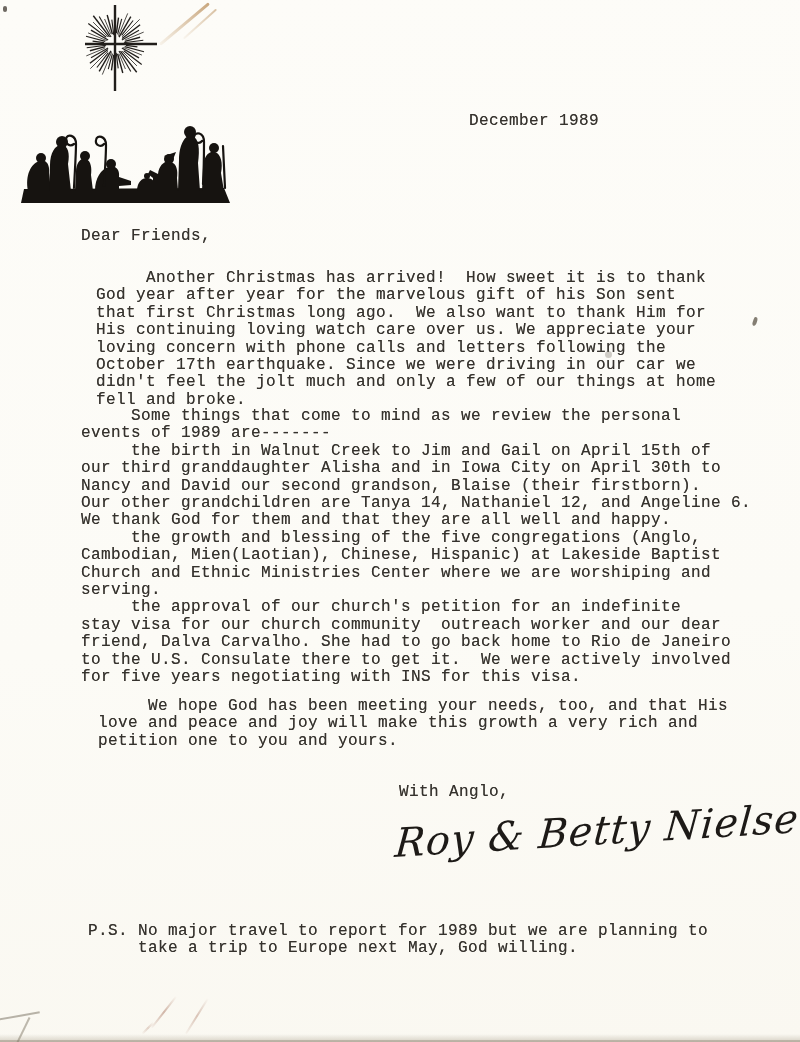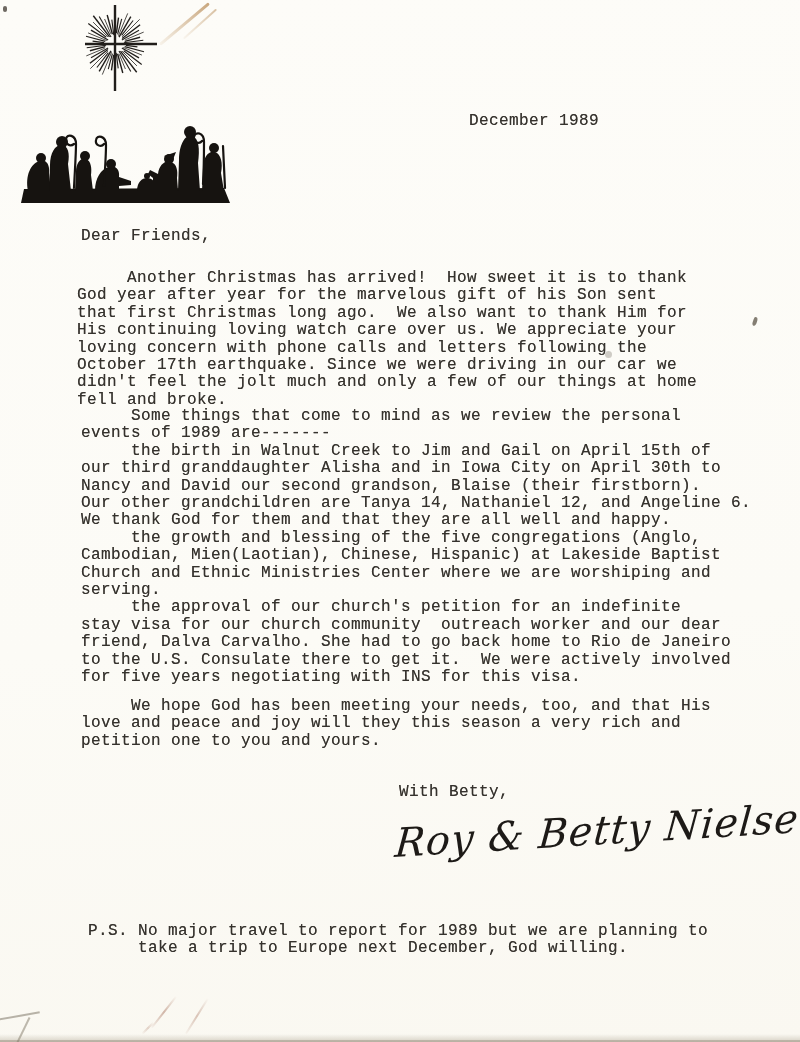--- a/index.html
+++ b/index.html
@@ -18,23 +18,23 @@
     font-size:16px;
     letter-spacing:0.4px;
     line-height:17.4px;
     white-space:pre;
     color:#35322d;
     text-shadow:0 0 0.5px rgba(52,48,43,0.65);
   }
   .line{white-space:pre;}
   .date{left:469px;top:113px;}
   .greeting{left:81px;top:228px;}
-  .p1{left:77px;top:270px;}
+  .p1{left:96px;top:270px;}
   .p2{left:81px;top:408px;}
-  .p3{left:81px;top:698px;}
+  .p3{left:98px;top:698px;}
   .closing{left:399px;top:784px;}
   .ps{left:88px;top:900px;margin-top:23px;}
   .signature{
     position:absolute;left:394px;top:820px;width:380px;height:72px;
     font-family:"DejaVu Serif","Liberation Serif",serif;
     font-style:italic;font-size:40px;color:#1d1a17;
     transform:rotate(-3.5deg) skewX(-8deg);
     transform-origin:left center;
     letter-spacing:1px;
     white-space:nowrap;
@@ -142,27 +142,27 @@
       <path d="M185,66 C186,50 186,36 186,24 C186,14 177,13 176,19 C175,24 181,27 184,23"></path>
       <line x1="205" y1="28" x2="207" y2="70"></line>
     </g>
   </svg>
 
   <div class="typed date">December 1989</div>
   <div class="typed greeting">Dear Friends,</div>
 
   <div class="typed p1"><div class="line">     Another Christmas has arrived!  How sweet it is to thank</div><div class="line">God year after year for the marvelous gift of his Son sent</div><div class="line">that first Christmas long ago.  We also want to thank Him for</div><div class="line">His continuing loving watch care over us. We appreciate your</div><div class="line">loving concern with phone calls and letters following the</div><div class="line">October 17th earthquake. Since we were driving in our car we</div><div class="line">didn't feel the jolt much and only a few of our things at home</div><div class="line">fell and broke.</div></div>
   <div class="typed p2"><div class="line">     Some things that come to mind as we review the personal</div><div class="line">events of 1989 are-------</div><div class="line">     the birth in Walnut Creek to Jim and Gail on April 15th of</div><div class="line">our third granddaughter Alisha and in Iowa City on April 30th to</div><div class="line">Nancy and David our second grandson, Blaise (their firstborn).</div><div class="line">Our other grandchildren are Tanya 14, Nathaniel 12, and Angeline 6.</div><div class="line">We thank God for them and that they are all well and happy.</div><div class="line">     the growth and blessing of the five congregations (Anglo,</div><div class="line">Cambodian, Mien(Laotian), Chinese, Hispanic) at Lakeside Baptist</div><div class="line">Church and Ethnic Ministries Center where we are worshiping and</div><div class="line">serving.</div><div class="line">     the approval of our church's petition for an indefinite</div><div class="line">stay visa for our church community  outreach worker and our dear</div><div class="line">friend, Dalva Carvalho. She had to go back home to Rio de Janeiro</div><div class="line">to the U.S. Consulate there to get it.  We were actively involved</div><div class="line">for five years negotiating with INS for this visa.</div></div>
-  <div class="typed p3"><div class="line">     We hope God has been meeting your needs, too, and that His</div><div class="line">love and peace and joy will they this season a very rich and</div><div class="line">petition one to you and yours.</div></div>
+  <div class="typed p3"><div class="line">     We hope God has been meeting your needs, too, and that His</div><div class="line">love and peace and joy will make this growth a very rich and</div><div class="line">petition one to you and yours.</div></div>
 
-  <div class="typed closing">With Betty,</div>
+  <div class="typed closing">With Anglo,</div>
 
   <div class="signature">Roy &amp; Betty Nielsen</div>
 
-  <div class="typed ps"><div class="line">P.S. No major travel to report for 1989 but we are planning to</div><div class="line">     take a trip to Europe next December, God willing.</div></div>
+  <div class="typed ps"><div class="line">P.S. No major travel to report for 1989 but we are planning to</div><div class="line">     take a trip to Europe next May, God willing.</div></div>
 
   <div class="artifact streak streak1"></div>
   <div class="artifact streak streak2"></div>
   <div class="artifact speck-tl"></div>
   <div class="artifact mark-right"></div>
   <div class="artifact smudge-car"></div>
   <div class="artifact scuff scuff1"></div>
   <div class="artifact scuff scuff2"></div>
   <div class="artifact scuff scuff3"></div>
   <div class="artifact corner-line1"></div>

